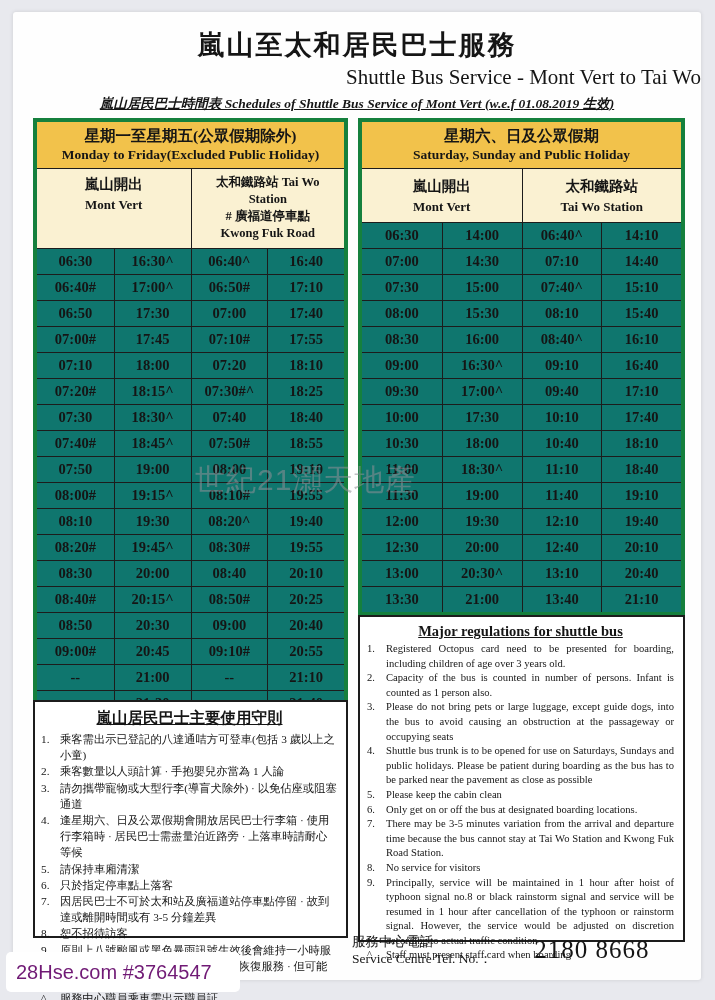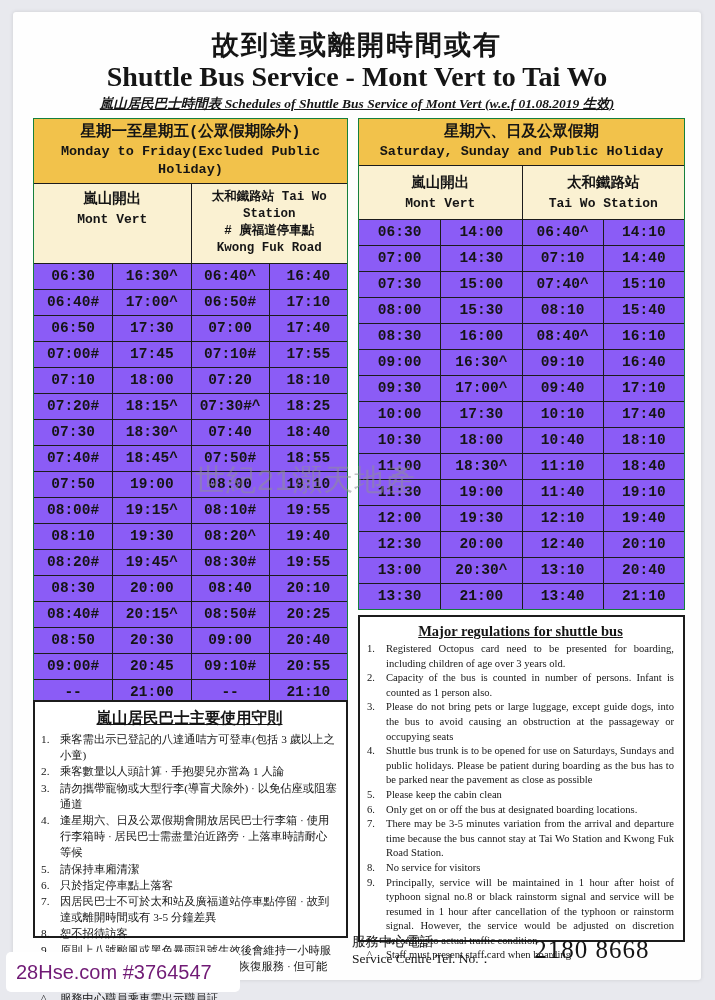--- a/index.html
+++ b/index.html
@@ -6,26 +6,26 @@
   html,body { width:715px; height:1000px; }
   body { font-family:"Liberation Serif","DejaVu Serif",serif; color:#151515; }
 
   .canvas { position:relative; width:715px; height:1000px; background:#e8e9ee; overflow:hidden; }
   .page { position:absolute; left:13px; top:12px; width:688px; height:968px; background:#fefefe;
           border-radius:3px; box-shadow:0 0 4px rgba(0,0,0,.12); }
 
   
   .hdr { position:absolute; top:16px; left:0; right:0; text-align:center; }
   .hdr-zh { font-size:27px; font-weight:bold; letter-spacing:2px; line-height:34px; }
-  .hdr-en { font-size:28px; font-weight:bold; line-height:30px; }
+  .hdr-en { font-size:21px; font-weight:normal; line-height:30px;text-align:right; }
   .hdr-sub { display:inline-block; margin-top:3px; font-size:13.5px; font-weight:bold; font-style:italic;
              text-decoration:underline; }
 
   
-  .tt { position:absolute; border:1px solid #15803d; background:#8b5cf6;font-family:Liberation Mono, monospace; }
+  .tt { position:absolute; border:4px solid #15803d; background:#0f766e; }
   #weekday-table { left:20px; top:106px; width:315px; }
   #weekend-table { left:345px; top:106px; width:327px; }
 
   .tt-title { background:#f2c24b; text-align:center; padding:3px 0 4px; }
   .tt-title-zh { font-size:15.5px; font-weight:bold; line-height:21px; }
   .tt-title-en { font-size:13.5px; font-weight:bold; line-height:18px; }
 
   .tt-subhead { display:grid; grid-template-columns:1fr 1fr; background:#faf1d2; border-top:1.5px solid #1c1c1c; }
   .sub-col { text-align:center; padding:5px 4px 6px; }
   .sub-col.with-left { border-left:1.5px solid #1c1c1c; }
@@ -74,21 +74,21 @@
               border-radius:5px; display:flex; align-items:center; padding-left:10px; z-index:6; }
   .wm-badge span { color:#701a75; font-size:20px; font-family:"Liberation Sans","DejaVu Sans",sans-serif; }
 </style>
 </head>
 <body>
 
 <div class="canvas">
   <div class="page">
 
     <div class="hdr">
-      <div class="hdr-zh">故到達或離開時間或有</div>
+      <div class="hdr-zh">嵐山至太和居民巴士服務</div>
       <div class="hdr-en">Shuttle Bus Service - Mont Vert to Tai Wo</div>
       <div class="hdr-sub">嵐山居民巴士時間表  Schedules of Shuttle Bus Service of Mont Vert (w.e.f 01.08.2019 生效)</div>
     </div>
 
     <div class="tt" id="weekday-table">
       <div class="tt-title">
         <div class="tt-title-zh">星期一至星期五(公眾假期除外)</div>
         <div class="tt-title-en">Monday to Friday(Excluded Public Holiday)</div>
       </div>
       <div class="tt-subhead">

